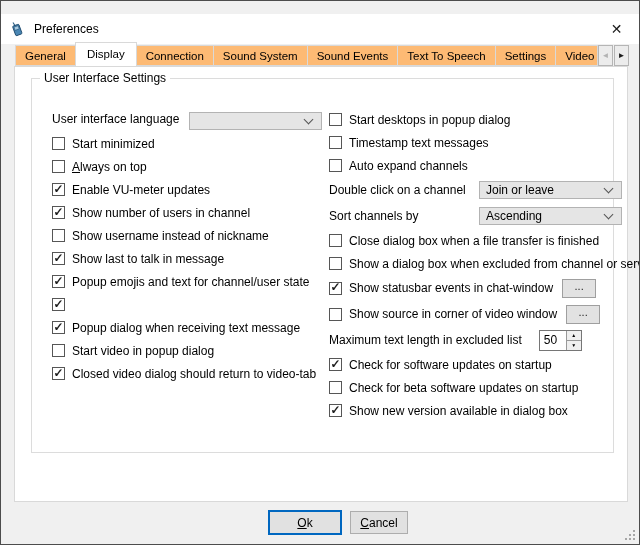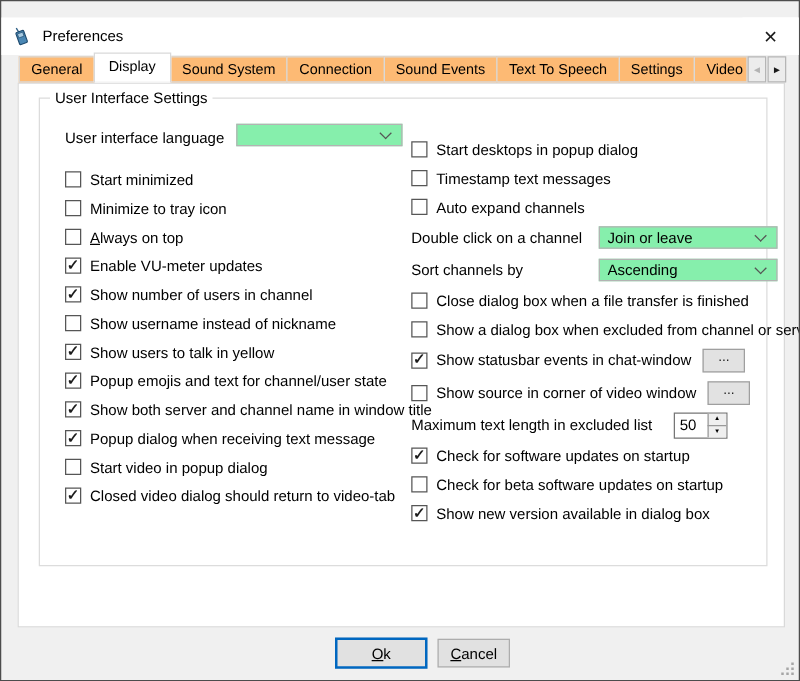--- a/index.html
+++ b/index.html
@@ -23,34 +23,34 @@
   .tab-label{white-space:nowrap}
   .tab-scroll{position:absolute;left:597px;top:44px;display:flex;z-index:4}
   .scroll-btn{width:15px;height:21px;box-sizing:border-box;background:#ececec;border:1px solid #b5b5b5;display:flex;align-items:center;justify-content:center;font-size:8px;color:#1a1a1a;padding:0;font-family:inherit}
   .scroll-btn.disabled{color:#b3b3b3}
   .scroll-btn + .scroll-btn{margin-left:1px}
   
   .page{position:absolute;left:13px;top:65px;width:614px;height:436px;background:#fff;border:1px solid #d9d9d9;box-sizing:border-box;z-index:1}
   .groupbox{position:absolute;left:16px;top:11px;width:581px;height:373px;border:1px solid #dcdcdc}
   .groupbox-title{position:absolute;left:8px;top:-8px;background:#fff;padding:0 4px;white-space:nowrap}
   
-  .lang-row{position:absolute;left:20px;top:16px;height:22px;display:flex;align-items:flex-end}
+  .lang-row{position:absolute;left:20px;top:33px;height:22px;display:flex;align-items:flex-start}
   .lang-label{width:137px;white-space:nowrap}
   .col-left{position:absolute;left:20px;top:53px}
   .col-right{position:absolute;left:297px;top:29px}
   .row{display:flex;align-items:center;height:23px}
   .combo-row{height:26px}
   .ellipsis-row{height:26px}
   .spin-row{height:26px}
   .cb{width:13px;height:13px;box-sizing:border-box;border:1px solid #565656;background:#fff;flex:none;display:flex;align-items:center;justify-content:center}
   .check{font-size:12px;line-height:1;color:#1c1c1c;margin-top:-2px;font-weight:bold}
   .cb-label{margin-left:7px;white-space:nowrap}
   .field-label{white-space:nowrap;flex:none}
   .combo-label{width:150px}
-  .combo{height:18px;box-sizing:border-box;background:#86efac;border:1px solid #b3b3b3;display:flex;align-items:center;padding-left:6px;cursor:default}
+  .combo{height:18px;box-sizing:border-box;background:#e5e5e5;border:1px solid #b3b3b3;display:flex;align-items:center;padding-left:6px;cursor:default}
   .combo-value{flex:1;white-space:nowrap;overflow:hidden}
   .chevron{width:7px;height:7px;box-sizing:border-box;border-right:1.4px solid #555;border-bottom:1.4px solid #555;transform:rotate(45deg);margin:-3px 9px 0 6px;flex:none}
   .w143{width:143px}
   .w133{width:133px}
   .ellipsis-btn{margin-left:9px;width:34px;height:19px;box-sizing:border-box;background:#e2e2e2;border:1px solid #9f9f9f;font-family:inherit;font-size:11px;line-height:8px;color:#222;padding:0 0 5px 0}
   .spin{margin-left:17px;height:21px;box-sizing:border-box;border:1px solid #767676;background:#fff;display:flex;align-items:stretch}
   .spin-value{width:22px;display:flex;align-items:center;padding-left:4px}
   .spin-btns{width:15px;display:flex;flex-direction:column}
   .spin-btn{flex:1;display:flex;align-items:center;justify-content:center;background:#efefef;border-left:1px solid #999}
   .spin-btn.down{border-top:1px solid #999}
@@ -80,24 +80,24 @@
 </div>
 
 <div class="tabbar" id="tabs">
     <div class="tab">
       <span class="tab-label">General</span>
     </div>
     <div class="tab active">
       <span class="tab-label">Display</span>
     </div>
     <div class="tab">
+      <span class="tab-label">Connection</span>
+    </div>
+    <div class="tab">
       <span class="tab-label">Sound System</span>
-    </div>
-    <div class="tab">
-      <span class="tab-label">Connection</span>
     </div>
     <div class="tab">
       <span class="tab-label">Sound Events</span>
     </div>
     <div class="tab">
       <span class="tab-label">Text To Speech</span>
     </div>
     <div class="tab">
       <span class="tab-label">Settings</span>
     </div>
@@ -126,24 +126,20 @@
       </div>
     </div>
 
     <div class="col-left" id="left-rows">
         <div class="row cb-row">
           <span class="cb"></span>
           <span class="cb-label">Start minimized</span>
         </div>
         <div class="row cb-row">
           <span class="cb"></span>
-          <span class="cb-label">Minimize to tray icon</span>
-        </div>
-        <div class="row cb-row">
-          <span class="cb"></span>
           <span class="cb-label"><u>A</u>lways on top</span>
         </div>
         <div class="row cb-row">
           <span class="cb checked">
             <span class="check">✓</span>
           </span>
           <span class="cb-label">Enable VU-meter updates</span>
         </div>
         <div class="row cb-row">
           <span class="cb checked">
@@ -152,33 +148,32 @@
           <span class="cb-label">Show number of users in channel</span>
         </div>
         <div class="row cb-row">
           <span class="cb"></span>
           <span class="cb-label">Show username instead of nickname</span>
         </div>
         <div class="row cb-row">
           <span class="cb checked">
             <span class="check">✓</span>
           </span>
-          <span class="cb-label">Show users to talk in yellow</span>
+          <span class="cb-label">Show last to talk in message</span>
         </div>
         <div class="row cb-row">
           <span class="cb checked">
             <span class="check">✓</span>
           </span>
           <span class="cb-label">Popup emojis and text for channel/user state</span>
         </div>
         <div class="row cb-row">
           <span class="cb checked">
             <span class="check">✓</span>
           </span>
-          <span class="cb-label">Show both server and channel name in window title</span>
         </div>
         <div class="row cb-row">
           <span class="cb checked">
             <span class="check">✓</span>
           </span>
           <span class="cb-label">Popup dialog when receiving text message</span>
         </div>
         <div class="row cb-row">
           <span class="cb"></span>
           <span class="cb-label">Start video in popup dialog</span>

